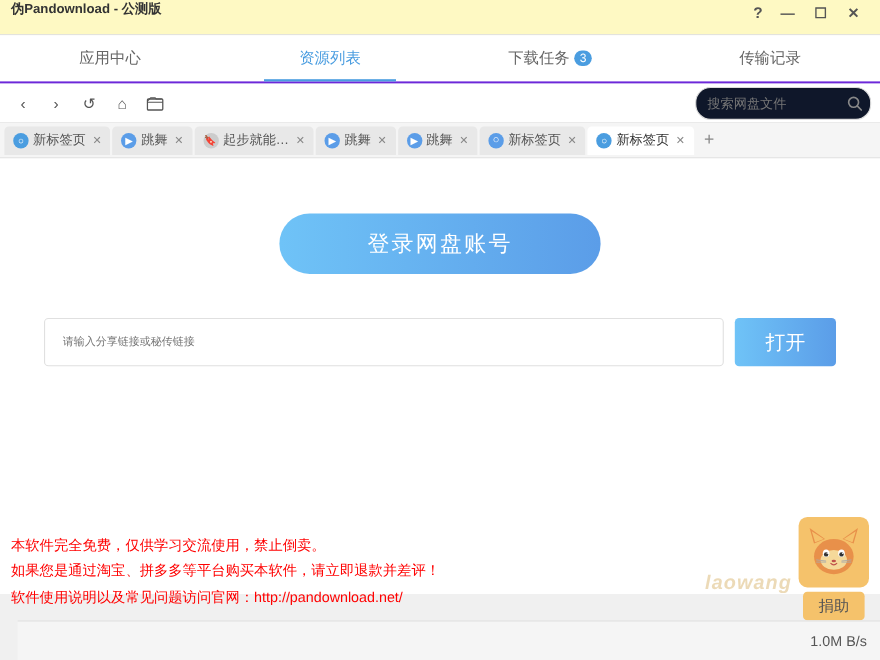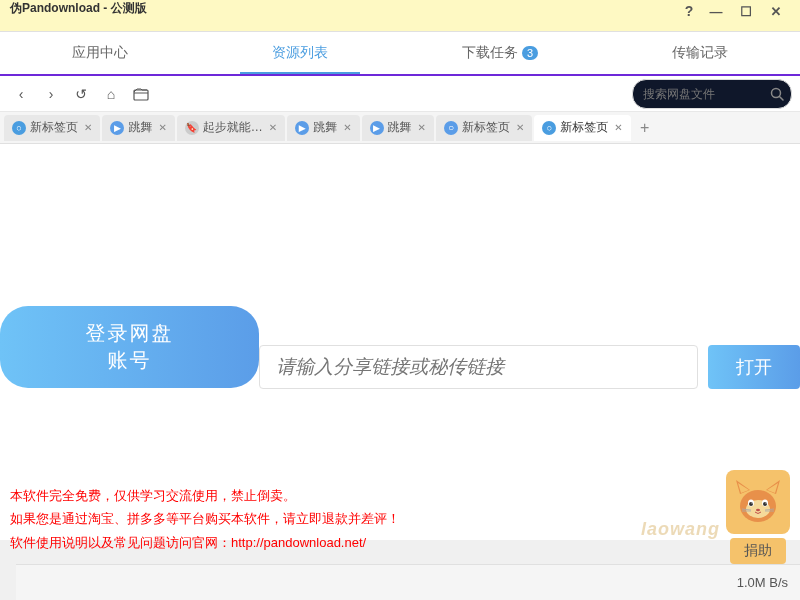--- a/index.html
+++ b/index.html
@@ -202,21 +202,21 @@
       color: #888;
       cursor: pointer;
       border-radius: 3px;
     }
 
     
     #main-content {
       background: #fff;
       flex: 1;
       display: flex;
-      flex-direction: row;
+      flex-direction: column;
       align-items: center;
       padding-top: 50px;
       height: calc(600px - 32px - 44px - 36px - 32px - 60px);
     }
 
     
     #login-btn {
       background: linear-gradient(to right, #6fc3f7, #5b9de8);
       color: white;
       border: none;
@@ -235,25 +235,24 @@
       display: flex;
       gap: 10px;
       align-items: center;
     }
     #url-input {
       flex: 1;
       height: 44px;
       border: 1px solid #e0e0e0;
       border-radius: 4px;
       padding: 0 16px;
-      font-size: 19px;
+      font-size: 10px;
       color: #ccc;
       outline: none;
       font-family: "Microsoft YaHei", sans-serif;
-      font-style: italic;
     }
     #open-btn {
       height: 44px;
       background: linear-gradient(to right, #6fc3f7, #5b9de8);
       color: white;
       border: none;
       border-radius: 4px;
       padding: 0 28px;
       font-size: 18px;
       cursor: pointer;

